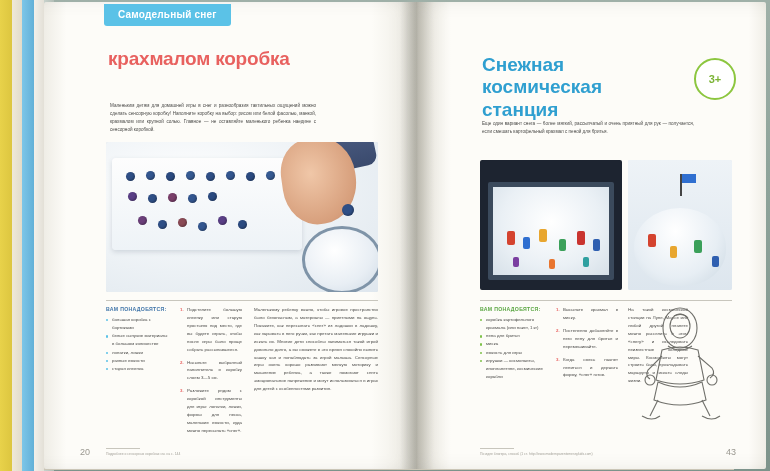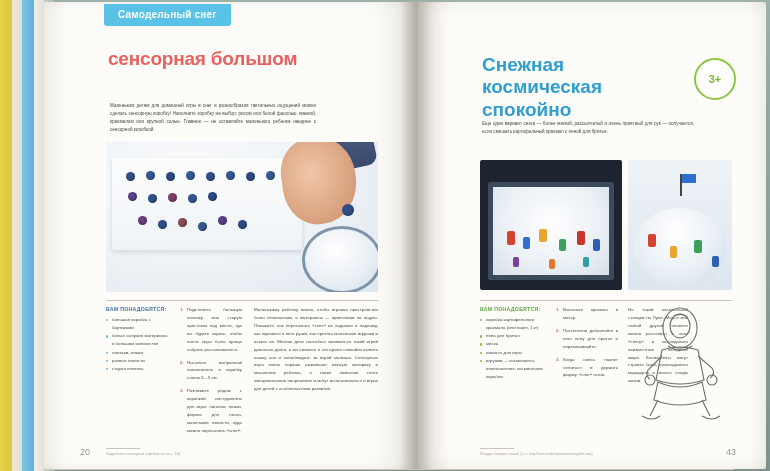--- a/index.html
+++ b/index.html
@@ -412,21 +412,21 @@
   <div class="under-edge-right"></div>
   <div class="under-edge-bottom"></div>
 
   <div class="book">
 
     <div class="page page-left">
 
       <div class="tab-banner">Самодельный снег</div>
 
       <div class="title-block">
-        <div class="title-main">сенсорная большом</div>
+        <div class="title-main">крахмалом коробка</div>
       </div>
 
 
       <div class="intro-left">Маленьким детям для домашней игры в снег и разнообразия тактильных ощущений можно сделать сенсорную коробку! Наполните коробку на выбор: рисом или белой фасолью, манкой, крахмалом или крупной солью. Главное — не оставляйте маленького ребенка наедине с сенсорной коробкой.</div>
 
       <div class="photo-left">
         <div class="snow-bg"></div>
         <div class="tray">
           <div class="bead" style="left:14px;top:14px;background:#2f4f86;"></div>
           <div class="bead" style="left:34px;top:13px;background:#33568f;"></div>
@@ -478,21 +478,21 @@
       </div>
 
       <div class="footnote" style="left:62px;">Подробнее о сенсорных коробках см. на с. 144</div>
       <div class="folio" style="left:36px;">20</div>
     </div>
 
     <div class="page page-right">
 
       <div class="title-right">
         <div>Снежная</div>
-        <div>космическая спокойно</div>
+        <div>космическая станция</div>
       </div>
 
       <div class="age-badge age-right">3+</div>
 
       <div class="intro-right">Еще один вариант снега — более мягкий, рассыпчатый и очень приятный для рук — получается, если смешать картофельный крахмал с пеной для бритья.</div>
 
       <div class="photo-r1">
         <div class="box-inner">
           <div style="position:absolute;inset:0;background:radial-gradient(ellipse at 50% 40%,#ffffff,#eaf0f5 60%,#d6e0e8 100%);"></div>
           <div class="toy" style="left:14px;top:44px;width:8px;height:14px;background:#d4432f;"></div>

